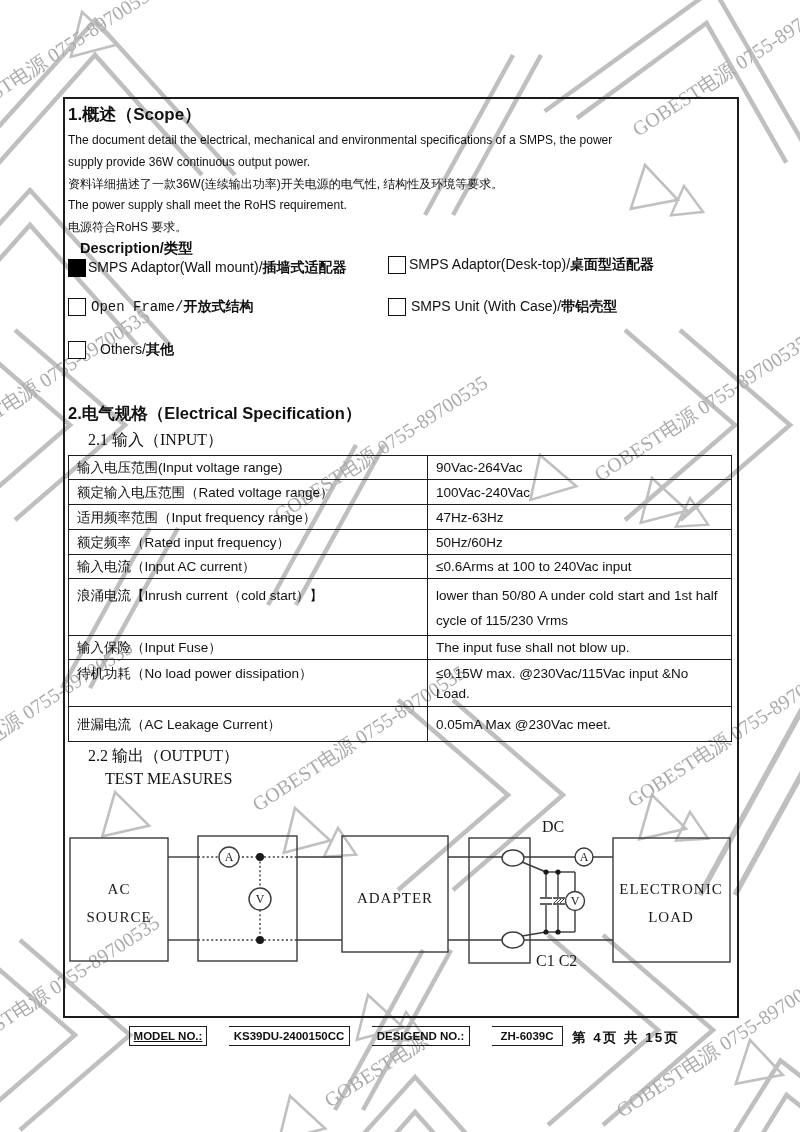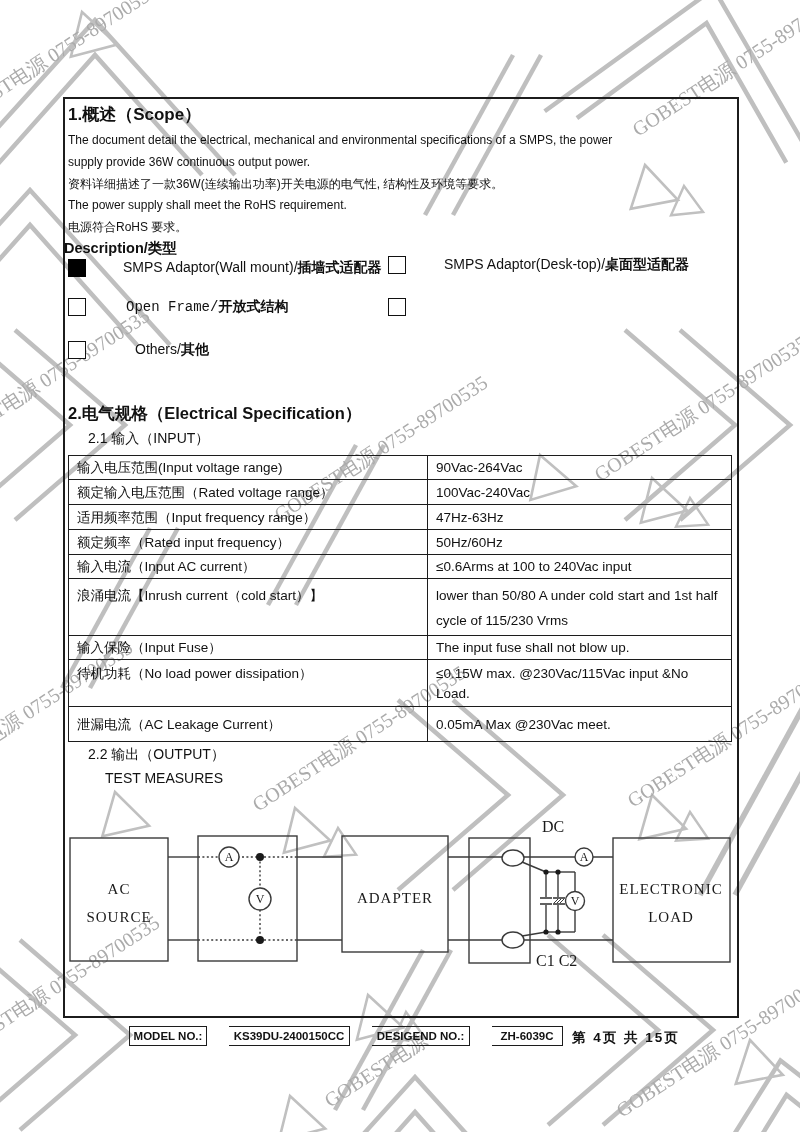--- a/index.html
+++ b/index.html
@@ -6,27 +6,27 @@
   .page{position:relative;width:800px;height:1132px;background:#ffffff;overflow:hidden;
         font-family:"Liberation Sans",sans-serif;color:#111;}
   .wm{position:absolute;left:0;top:0;z-index:0;pointer-events:none;}
   .content{position:absolute;left:0;top:0;width:800px;height:1132px;z-index:1;}
   .border-box{position:absolute;left:63px;top:97px;width:672px;height:917px;
               border:2px solid #1c1c1c;background:transparent;}
   .abs{position:absolute;}
   .h1{font-size:17px;font-weight:700;}
   .body-line{font-size:12px;line-height:21px;white-space:nowrap;text-align:right;}
   .desc-head{font-size:14.5px;font-weight:700;}
-  .opt{position:absolute;display:flex;align-items:center;font-size:14px;white-space:nowrap;gap:35px;}
+  .opt{position:absolute;display:flex;align-items:center;font-size:14px;white-space:nowrap;}
   .cb{display:inline-block;width:16px;height:16px;border:1.6px solid #111;background:#fff;
       margin-right:5px;flex:0 0 auto;}
   .cb.filled{background:#000;border-color:#000;margin-right:2px;}
   .opt b{font-weight:700;}
   .h2{font-size:16.5px;font-weight:700;}
-  .sub{font-size:14px;}
+  .sub{font-size:16px;font-family:Liberation Serif, serif;}
   table.spec{position:absolute;left:68px;top:455px;width:664px;border-collapse:collapse;
              table-layout:fixed;font-size:13.5px;}
   table.spec td{border:1.6px solid #1c1c1c;padding:2px 8px;vertical-align:middle;
                 line-height:19px;background:transparent;}
   table.spec td.c1{width:342px;}
   table.spec tr:nth-child(1){height:24px;} table.spec tr:nth-child(2){height:25px;}
   table.spec tr:nth-child(3){height:25px;margin-left:10px;} table.spec tr:nth-child(4){height:25px;}
   table.spec tr:nth-child(5){height:24px;margin-top:22px;} table.spec tr:nth-child(6){height:50px;padding-left:16px;}
   table.spec tr:nth-child(7){height:24px;padding-left:36px;} table.spec tr:nth-child(8){height:39px;}
   table.spec tr:nth-child(9){height:35px;}
@@ -119,36 +119,37 @@
   <div class="content">
     <div class="border-box"></div>
 
     <div class="abs h1" style="left:68px;top:103px;">1.概述（Scope）</div>
     <div class="abs body-line" style="left:68px;top:130px;">The document detail the electrical, mechanical and environmental specifications of a SMPS, the power</div>
     <div class="abs body-line" style="left:68px;top:152px;">supply provide 36W continuous output power.</div>
     <div class="abs body-line" style="left:68px;top:174px;">资料详细描述了一款36W(连续输出功率)开关电源的电气性, 结构性及环境等要求。</div>
     <div class="abs body-line" style="left:68px;top:195px;">The power supply shall meet the RoHS requirement.</div>
     <div class="abs body-line" style="left:68px;top:217px;">电源符合RoHS 要求。</div>
 
-    <div class="abs desc-head" style="left:64px;top:239px;">Description/类型</div>
+    <div class="abs desc-head" style="left:80px;top:239px;">Description/类型</div>
 
     <div class="opt" style="left:68px;top:259px;">
       <span class="cb filled"></span>
       <span><span>SMPS Adaptor(Wall mount)/</span><b>插墙式适配器</b></span>
     </div>
     <div class="opt" style="left:388px;top:256px;">
       <span class="cb" style="margin-right:3px;"></span>
       <span><span>SMPS Adaptor(Desk-top)/</span><b>桌面型适配器</b></span>
     </div>
     <div class="opt" style="left:68px;top:298px;font-family:Liberation Mono, monospace;">
       <span class="cb"></span>
       <span><span>Open Frame/</span><b>开放式结构</b></span>
     </div>
     <div class="opt" style="left:388px;top:298px;">
       <span class="cb"></span>
+      <span><span>SMPS Unit (With Case)/</span><b>带铝壳型</b></span>
     </div>
     <div class="opt" style="left:68px;top:341px;">
       <span class="cb" style="margin-right:14px;"></span>
       <span><span>Others/</span><b>其他</b></span>
     </div>
 
     <div class="abs h2" style="left:68px;top:403px;">2.电气规格（Electrical Specification）</div>
     <div class="abs sub" style="left:88px;top:430px;">2.1 输入（INPUT）</div>
 
     <table class="spec">
@@ -282,20 +283,20 @@
         <text x="56" y="110">SOURCE</text>
         <text x="332" y="91">ADAPTER</text>
         <text x="608" y="82">ELECTRONIC</text>
         <text x="608" y="110">LOAD</text>
       </g>
       <text x="479" y="20" font-size="16" fill="#1a1a1a">DC</text>
       <text x="473" y="154" font-size="16" fill="#1a1a1a">C1  C2</text>
     </svg>
 
     <div class="footer-table">
-      <div class="footer-cell" style="width:76px;">MODEL NO.:</div>
+      <div class="footer-cell" style="width:76px;text-decoration:underline;">MODEL NO.:</div>
       <div class="footer-cell" style="width:120px;">KS39DU-2400150CC</div>
       <div class="footer-cell" style="width:97px;">DESIGEND NO.:</div>
       <div class="footer-cell" style="width:70px;">ZH-6039C</div>
     </div>
     <div class="pageinfo">第 4页 共 15页</div>
   </div>
 </div>
 
 </body></html>

